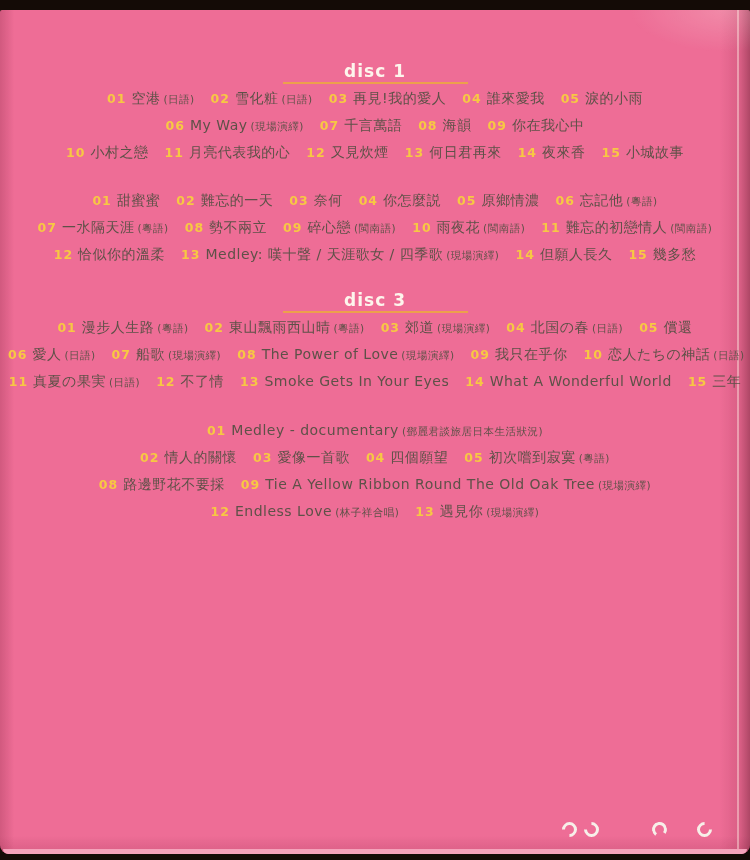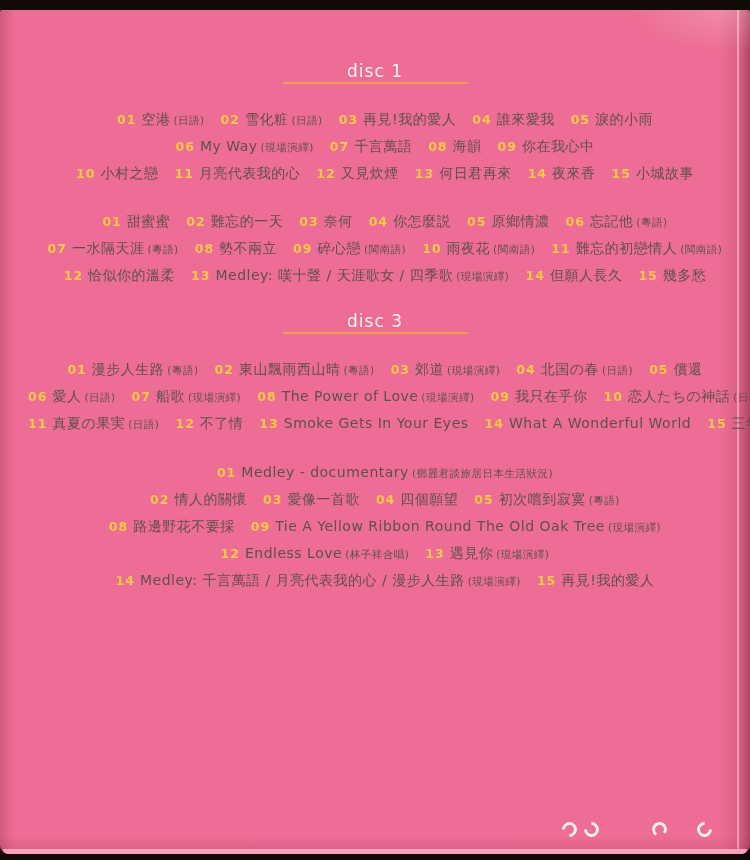--- a/index.html
+++ b/index.html
@@ -38,25 +38,25 @@
     text-align:center;
     color:#5e5148;
   }
   .section { margin-top:22px; }
   .section:first-child { margin-top:51px; }
   .section-header {
     display:inline-block;
     min-width:185px;
     border-bottom:2px solid #eda04c;
     padding-bottom:1px;
-    font-size:17px; font-weight:normal;
+    font-size:17px; font-weight:bold;
     color:#fdf5ec;
     letter-spacing:1px;
   }
-  .rows { margin-top:22px;padding-left:20px; }
+  .rows { margin-top:1px; }
   .track-row { line-height:25px; white-space:nowrap; }
   .track { margin:0 8px; }
   .track-num {
     color:#f7c843; font-weight:bold; font-size:12.5px;
     margin-right:5px; letter-spacing:1px;
   }
   .track-title { font-size:14px; letter-spacing:0.5px; }
   .track-note { font-size:10.5px; margin-left:3px; letter-spacing:0.5px; }
 
   .footer-line {
@@ -100,21 +100,20 @@
         <div class="section"><div class="section-header">disc 3</div><div class="rows">
             <div class="track-row"><span class="track"><span class="track-num">01</span><span class="track-title">漫步人生路</span><span class="track-note">(粵語)</span></span><span class="track"><span class="track-num">02</span><span class="track-title">東山飄雨西山晴</span><span class="track-note">(粵語)</span></span><span class="track"><span class="track-num">03</span><span class="track-title">郊道</span><span class="track-note">(現場演繹)</span></span><span class="track"><span class="track-num">04</span><span class="track-title">北国の春</span><span class="track-note">(日語)</span></span><span class="track"><span class="track-num">05</span><span class="track-title">償還</span></span></div>
             <div class="track-row"><span class="track"><span class="track-num">06</span><span class="track-title">愛人</span><span class="track-note">(日語)</span></span><span class="track"><span class="track-num">07</span><span class="track-title">船歌</span><span class="track-note">(現場演繹)</span></span><span class="track"><span class="track-num">08</span><span class="track-title">The Power of Love</span><span class="track-note">(現場演繹)</span></span><span class="track"><span class="track-num">09</span><span class="track-title">我只在乎你</span></span><span class="track"><span class="track-num">10</span><span class="track-title">恋人たちの神話</span><span class="track-note">(日語)</span></span></div>
             <div class="track-row"><span class="track"><span class="track-num">11</span><span class="track-title">真夏の果実</span><span class="track-note">(日語)</span></span><span class="track"><span class="track-num">12</span><span class="track-title">不了情</span></span><span class="track"><span class="track-num">13</span><span class="track-title">Smoke Gets In Your Eyes</span></span><span class="track"><span class="track-num">14</span><span class="track-title">What A Wonderful World</span></span><span class="track"><span class="track-num">15</span><span class="track-title">三年</span></span></div>
           </div></div>
         <div class="section"><div class="rows">
             <div class="track-row"><span class="track"><span class="track-num">01</span><span class="track-title">Medley - documentary</span><span class="track-note">(鄧麗君談旅居日本生活狀況)</span></span></div>
             <div class="track-row"><span class="track"><span class="track-num">02</span><span class="track-title">情人的關懷</span></span><span class="track"><span class="track-num">03</span><span class="track-title">愛像一首歌</span></span><span class="track"><span class="track-num">04</span><span class="track-title">四個願望</span></span><span class="track"><span class="track-num">05</span><span class="track-title">初次嚐到寂寞</span><span class="track-note">(粵語)</span></span></div>
             <div class="track-row"><span class="track"><span class="track-num">08</span><span class="track-title">路邊野花不要採</span></span><span class="track"><span class="track-num">09</span><span class="track-title">Tie A Yellow Ribbon Round The Old Oak Tree</span><span class="track-note">(現場演繹)</span></span></div>
             <div class="track-row"><span class="track"><span class="track-num">12</span><span class="track-title">Endless Love</span><span class="track-note">(林子祥合唱)</span></span><span class="track"><span class="track-num">13</span><span class="track-title">遇見你</span><span class="track-note">(現場演繹)</span></span></div>
-            <div class="track-row"><span class="track"><span class="track-num">14</span><span class="track-title">Medley: 千言萬語 / 月亮代表我的心 / 漫步人生路</span><span class="track-note">(現場演繹)</span></span><span class="track"><span class="track-num">15</span><span class="track-title">再見!我的愛人</span></span></div>
           </div></div>
       </div>
   </div>
 
   <div class="corner-marks" id="corner-marks">
       <span class="arc m0"></span>
       <span class="arc m1"></span>
       <span class="arc m2"></span>
       <span class="arc m3"></span>
     </div>

